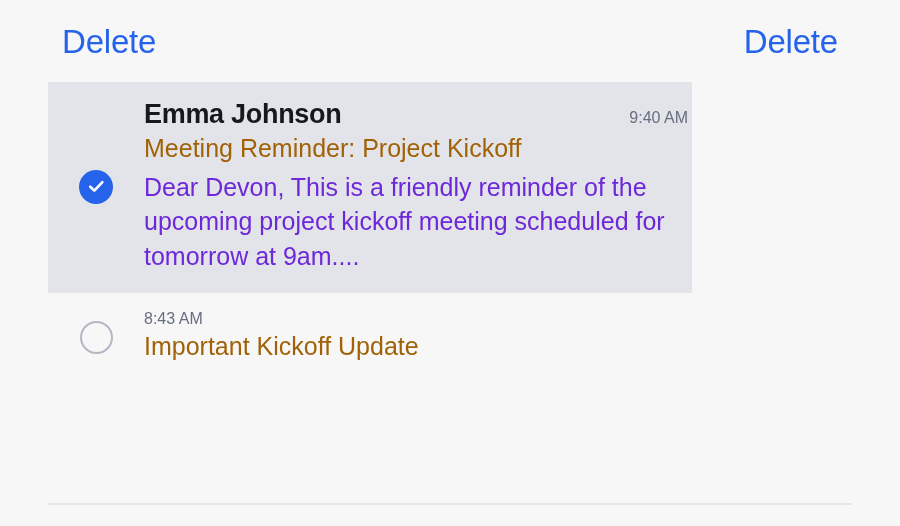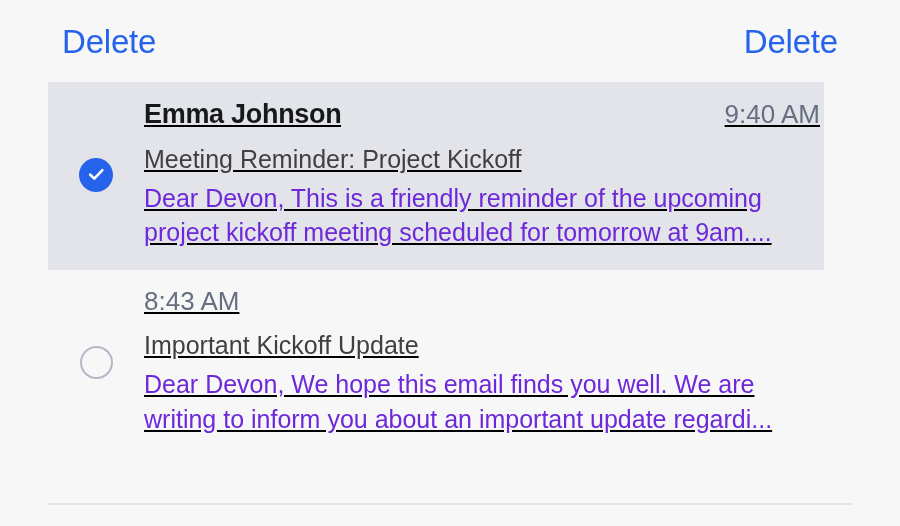--- a/index.html
+++ b/index.html
@@ -50,27 +50,26 @@
     position: absolute;
     top: 82px;
     left: 0;
     width: 900px;
   }
 
   .message-row {
     position: relative;
     box-sizing: border-box;
     margin: 0 48px;
-    width: 776px;
+    width: 644px;
     display: flex;
     align-items: center;
     padding: 16px 0 20px 0;
     background: transparent;
     cursor: pointer;
-    text-decoration: underline;
   }
   .message-row.selected {
     background: #e3e4e9;
   }
 
   
   .select-col {
     flex: 0 0 96px;
     display: flex;
     align-items: center;
@@ -118,31 +117,31 @@
     font-size: 27px;
     font-weight: bold;
     color: #17181c;
     letter-spacing: -0.3px;
     line-height: 1.22;
     white-space: nowrap;
     overflow: hidden;
     text-overflow: ellipsis;
   }
   .timestamp {
-    font-size: 26px;
+    font-size: 16px;
     color: #666e80;
     line-height: 1.2;
     white-space: nowrap;
     flex: 0 0 auto;
   }
   .subject {
     font-size: 25px;
-    color: #404040;
+    color: #a16207;
     line-height: 1.36;
-    margin-top: 11px;
+    margin-top: 0;
     white-space: nowrap;
     overflow: hidden;
     text-overflow: ellipsis;
   }
   .preview {
     font-size: 25px;
     color: #6d28d9;
     line-height: 1.38;
     margin-top: 5px;
     max-width: 676px;
@@ -187,19 +186,18 @@
 
   <div class="message-row">
     <div class="select-col">
       <span class="empty-circle"></span>
     </div>
     <div class="msg-body">
       <div class="msg-head">
         <div class="timestamp">8:43 AM</div>
       </div>
       <div class="subject">Important Kickoff Update</div>
-      <div class="preview">Dear Devon, We hope this email finds you well. We are writing to inform you about an important update regardi...</div>
     </div>
   </div>
 
 </div>
 
 <div class="list-divider" style="top:503px;"></div>
 
 </body></html>

